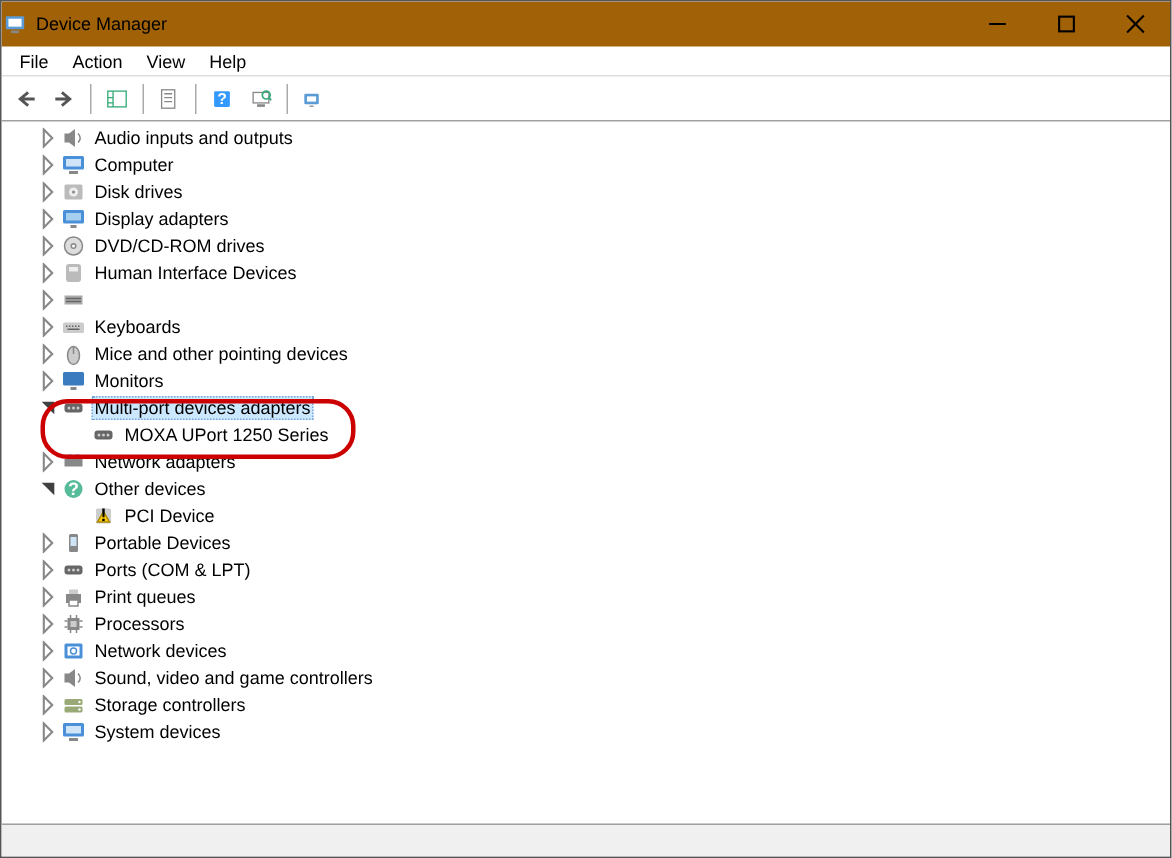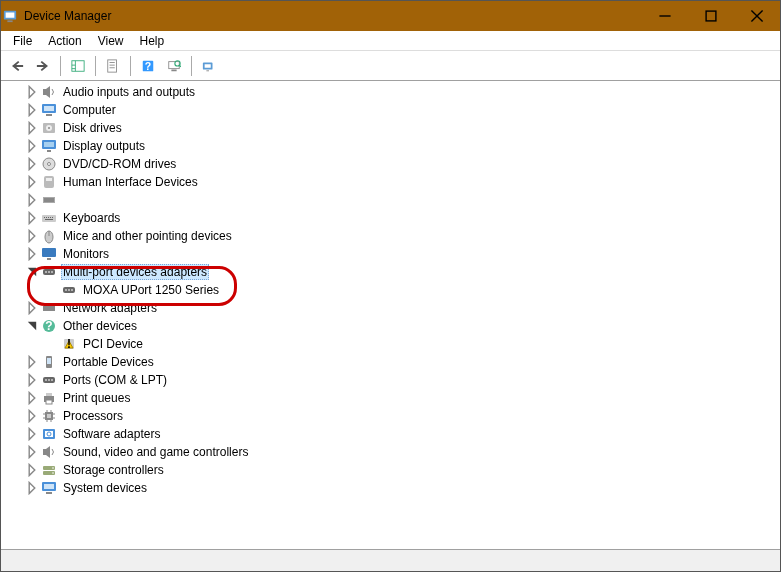--- a/index.html
+++ b/index.html
@@ -198,21 +198,21 @@
                   <path d="M3 1 L7 5 L3 9 Z" fill="none" stroke="#888" stroke-width="1"></path>
                 </svg>
               </span>
               <span class="dev-icon">
                 <svg viewBox="0 0 16 16">
                   <rect x="1" y="2" width="14" height="9" fill="#4a90d9" rx="1"></rect>
                   <rect x="3" y="4" width="10" height="5" fill="#a7d0f0"></rect>
                   <rect x="6" y="12" width="4" height="2" fill="#888"></rect>
                 </svg>
               </span>
-              <span class="node-label">Display outputs</span>
+              <span class="node-label">Display adapters</span>
             </div>
           </li>
           <li>
             <div class="node">
               <span class="expander">
                 <svg viewBox="0 0 10 10">
                   <path d="M3 1 L7 5 L3 9 Z" fill="none" stroke="#888" stroke-width="1"></path>
                 </svg>
               </span>
               <span class="dev-icon">
@@ -473,21 +473,21 @@
                   <path d="M3 1 L7 5 L3 9 Z" fill="none" stroke="#888" stroke-width="1"></path>
                 </svg>
               </span>
               <span class="dev-icon">
                 <svg viewBox="0 0 16 16">
                   <rect x="2" y="3" width="12" height="10" fill="#4a90d9" rx="1"></rect>
                   <rect x="4" y="5" width="8" height="6" fill="#fff"></rect>
                   <circle cx="8" cy="8" r="2" fill="none" stroke="#4a90d9"></circle>
                 </svg>
               </span>
-              <span class="node-label">Software adapters</span>
+              <span class="node-label">Network devices</span>
             </div>
           </li>
           <li>
             <div class="node">
               <span class="expander">
                 <svg viewBox="0 0 10 10">
                   <path d="M3 1 L7 5 L3 9 Z" fill="none" stroke="#888" stroke-width="1"></path>
                 </svg>
               </span>
               <span class="dev-icon">

